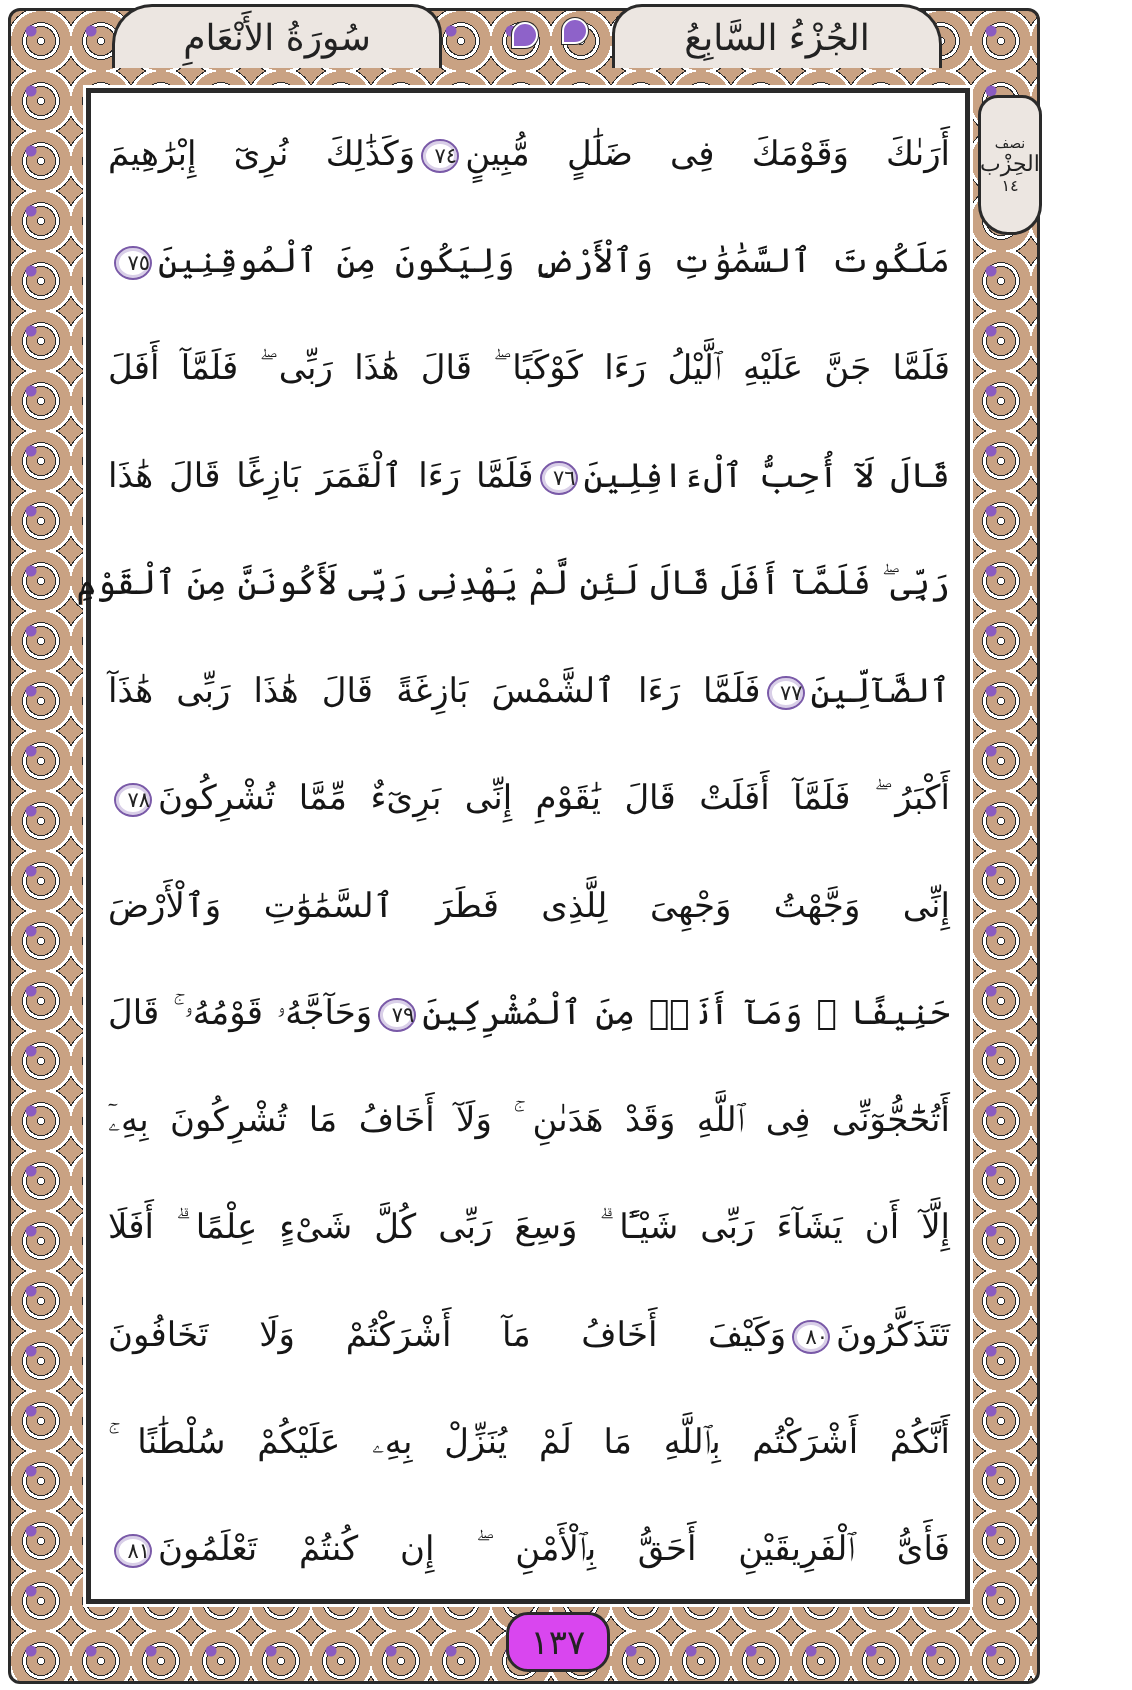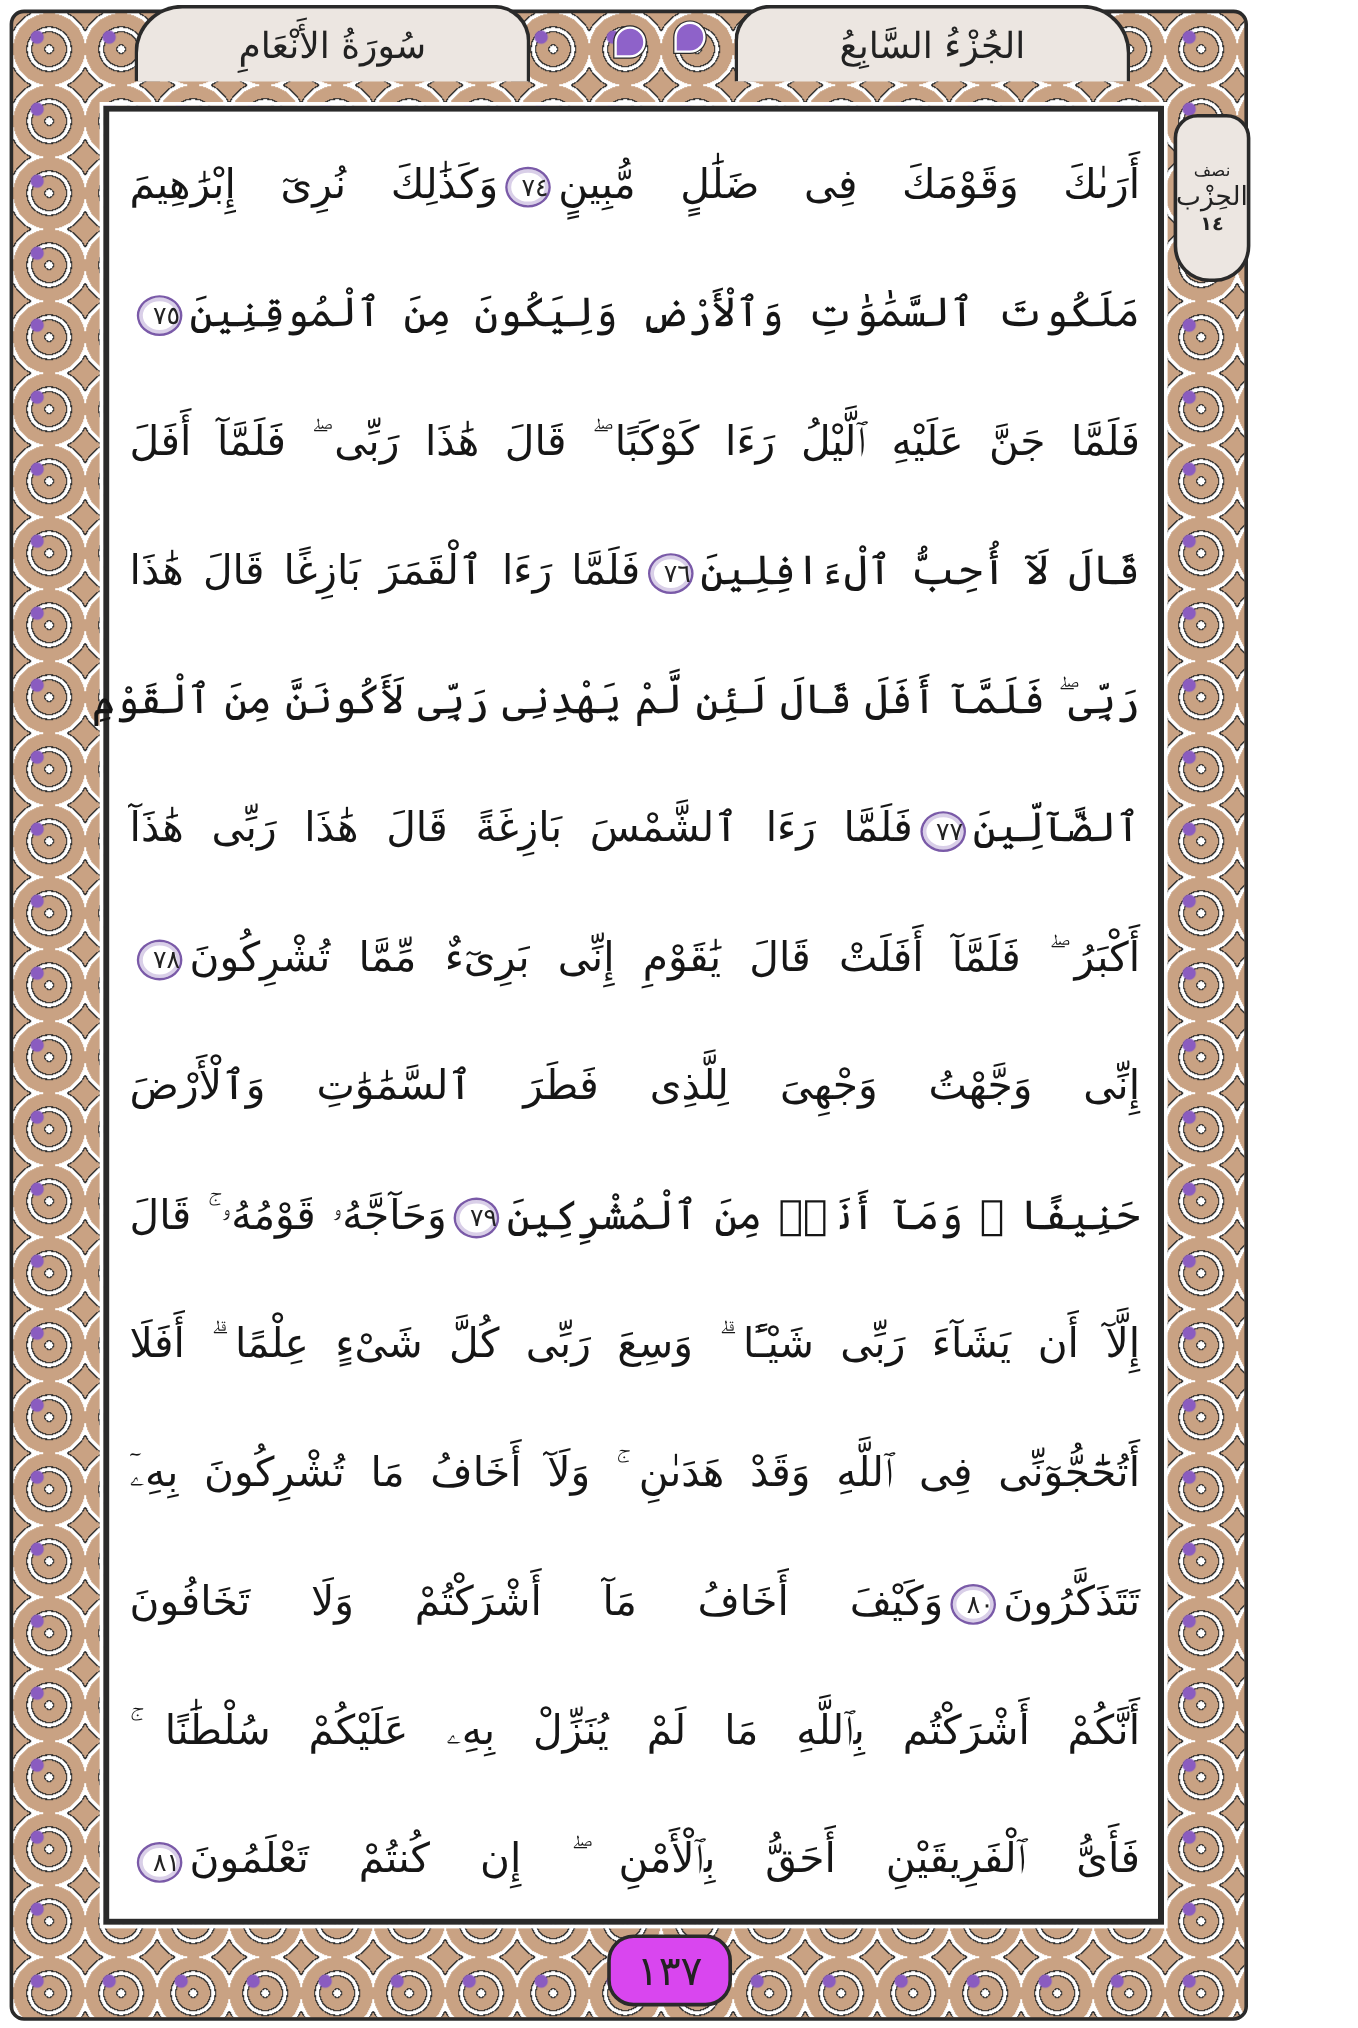--- a/index.html
+++ b/index.html
@@ -8,24 +8,24 @@
   .border-band{position:absolute;left:8px;top:8px;width:1032px;height:1676px;background:#c9a283;
     background-image:
       radial-gradient(circle at 20px 20px,#8a5cc0 0 5px,transparent 6px),
       repeating-radial-gradient(circle at 30px 30px,#ffffff 0 3px,#2a2a2a 3px 4px,#c9a283 4px 14px,#2a2a2a 14px 15px,#ffffff 15px 18px,#2a2a2a 18px 19px,#c9a283 19px 30px);
     background-size:60px 60px,60px 60px;
     border:3px solid #2a2a2a;border-radius:12px;box-sizing:border-box;}
   .panel{position:absolute;left:86px;top:88px;width:884px;height:1516px;background:#ffffff;border:5px solid #2a2a2a;box-sizing:border-box;outline:3px solid #ffffff;}
   .header{position:absolute;top:4px;height:64px;background:#ece6e1;border:3px solid #2a2a2a;border-bottom:none;box-sizing:border-box;display:flex;align-items:center;justify-content:center;}
   .header.left{left:112px;width:330px;border-radius:40px 30px 0 0;}
   .header.right{left:612px;width:330px;border-radius:30px 40px 0 0;}
-  .header span{font-family:"DejaVu Serif",serif;font-size:30px;color:#222;}
+  .header span{font-family:"DejaVu Serif",serif;font-size:36px;color:#222;}
   .flower{position:absolute;width:22px;height:22px;border-radius:50% 50% 50% 0;background:#8e62c9;border:2px solid #ffffff;box-shadow:0 0 0 1px #2a2a2a;}
   .margin-card{position:absolute;left:978px;top:95px;width:64px;height:140px;background:#ece6e1;border:3px solid #2a2a2a;border-radius:20px 20px 30px 30px;box-sizing:border-box;display:flex;flex-direction:column;align-items:center;justify-content:center;color:#222;}
-  .margin-card .a{font-size:14px;} .margin-card .b{font-size:22px;font-family:"DejaVu Serif",serif;} .margin-card .c{font-size:16px;font-weight:bold;}
+  .margin-card .a{font-size:14px;} .margin-card .b{font-size:22px;font-family:"DejaVu Serif",serif;} .margin-card .c{font-size:16px;}
   .lines{position:absolute;left:108px;top:112px;width:842px;height:1478px;display:flex;flex-direction:column;justify-content:space-between;}
   .line{height:82px;display:flex;align-items:center;direction:rtl;font-family:"DejaVu Serif",serif;font-size:34px;color:#161616;text-align:justify;text-align-last:justify;white-space:nowrap;}
   .line span.t{width:100%;display:block;text-align:justify;text-align-last:justify;}
   .ayah{display:inline-block;width:34px;height:30px;border-radius:50%;background:#fff;border:2px solid #7a5aa8;box-shadow:inset 0 0 0 3px #d9cfe8;font-size:21px;line-height:30px;text-align:center;color:#222;vertical-align:middle;margin:0 6px;font-family:"DejaVu Sans",sans-serif;}
   .pagenum{position:absolute;left:506px;top:1612px;width:104px;height:60px;background:#d946ef;border:3px solid #2a2a2a;border-radius:22px;box-sizing:border-box;display:flex;align-items:center;justify-content:center;font-size:34px;color:#222;font-family:"DejaVu Serif",serif;}
 </style>
 </head>
 <body>
 
 <div class="frame">
@@ -65,24 +65,24 @@
     <div class="line">
         <span class="t"><span>أَكْبَرُ ۖ فَلَمَّآ أَفَلَتْ قَالَ يَٰقَوْمِ إِنِّى بَرِىٓءٌ مِّمَّا تُشْرِكُونَ</span><span class="ayah">٧٨</span></span>
       </div>
     <div class="line">
         <span class="t"><span>إِنِّى وَجَّهْتُ وَجْهِىَ لِلَّذِى فَطَرَ ٱلسَّمَٰوَٰتِ وَٱلْأَرْضَ</span></span>
       </div>
     <div class="line">
         <span class="t"><span>حَنِيفًا ۖ وَمَآ أَنَا۠ مِنَ ٱلْمُشْرِكِينَ</span><span class="ayah">٧٩</span><span>وَحَآجَّهُۥ قَوْمُهُۥ ۚ قَالَ</span></span>
       </div>
     <div class="line">
-        <span class="t"><span>إِلَّآ أَن يَشَآءَ رَبِّى شَيْـًٔا ۗ وَسِعَ رَبِّى كُلَّ شَىْءٍ عِلْمًا ۗ أَفَلَا</span></span>
+        <span class="t"><span>أَتُحَٰٓجُّوٓنِّى فِى ٱللَّهِ وَقَدْ هَدَىٰنِ ۚ وَلَآ أَخَافُ مَا تُشْرِكُونَ بِهِۦٓ</span></span>
       </div>
     <div class="line">
-        <span class="t"><span>أَتُحَٰٓجُّوٓنِّى فِى ٱللَّهِ وَقَدْ هَدَىٰنِ ۚ وَلَآ أَخَافُ مَا تُشْرِكُونَ بِهِۦٓ</span></span>
+        <span class="t"><span>إِلَّآ أَن يَشَآءَ رَبِّى شَيْـًٔا ۗ وَسِعَ رَبِّى كُلَّ شَىْءٍ عِلْمًا ۗ أَفَلَا</span></span>
       </div>
     <div class="line">
         <span class="t"><span>تَتَذَكَّرُونَ</span><span class="ayah">٨٠</span><span>وَكَيْفَ أَخَافُ مَآ أَشْرَكْتُمْ وَلَا تَخَافُونَ</span></span>
       </div>
     <div class="line">
         <span class="t"><span>أَنَّكُمْ أَشْرَكْتُم بِٱللَّهِ مَا لَمْ يُنَزِّلْ بِهِۦ عَلَيْكُمْ سُلْطَٰنًا ۚ</span></span>
       </div>
     <div class="line">
         <span class="t"><span>فَأَىُّ ٱلْفَرِيقَيْنِ أَحَقُّ بِٱلْأَمْنِ ۖ إِن كُنتُمْ تَعْلَمُونَ</span><span class="ayah">٨١</span></span>
       </div>

